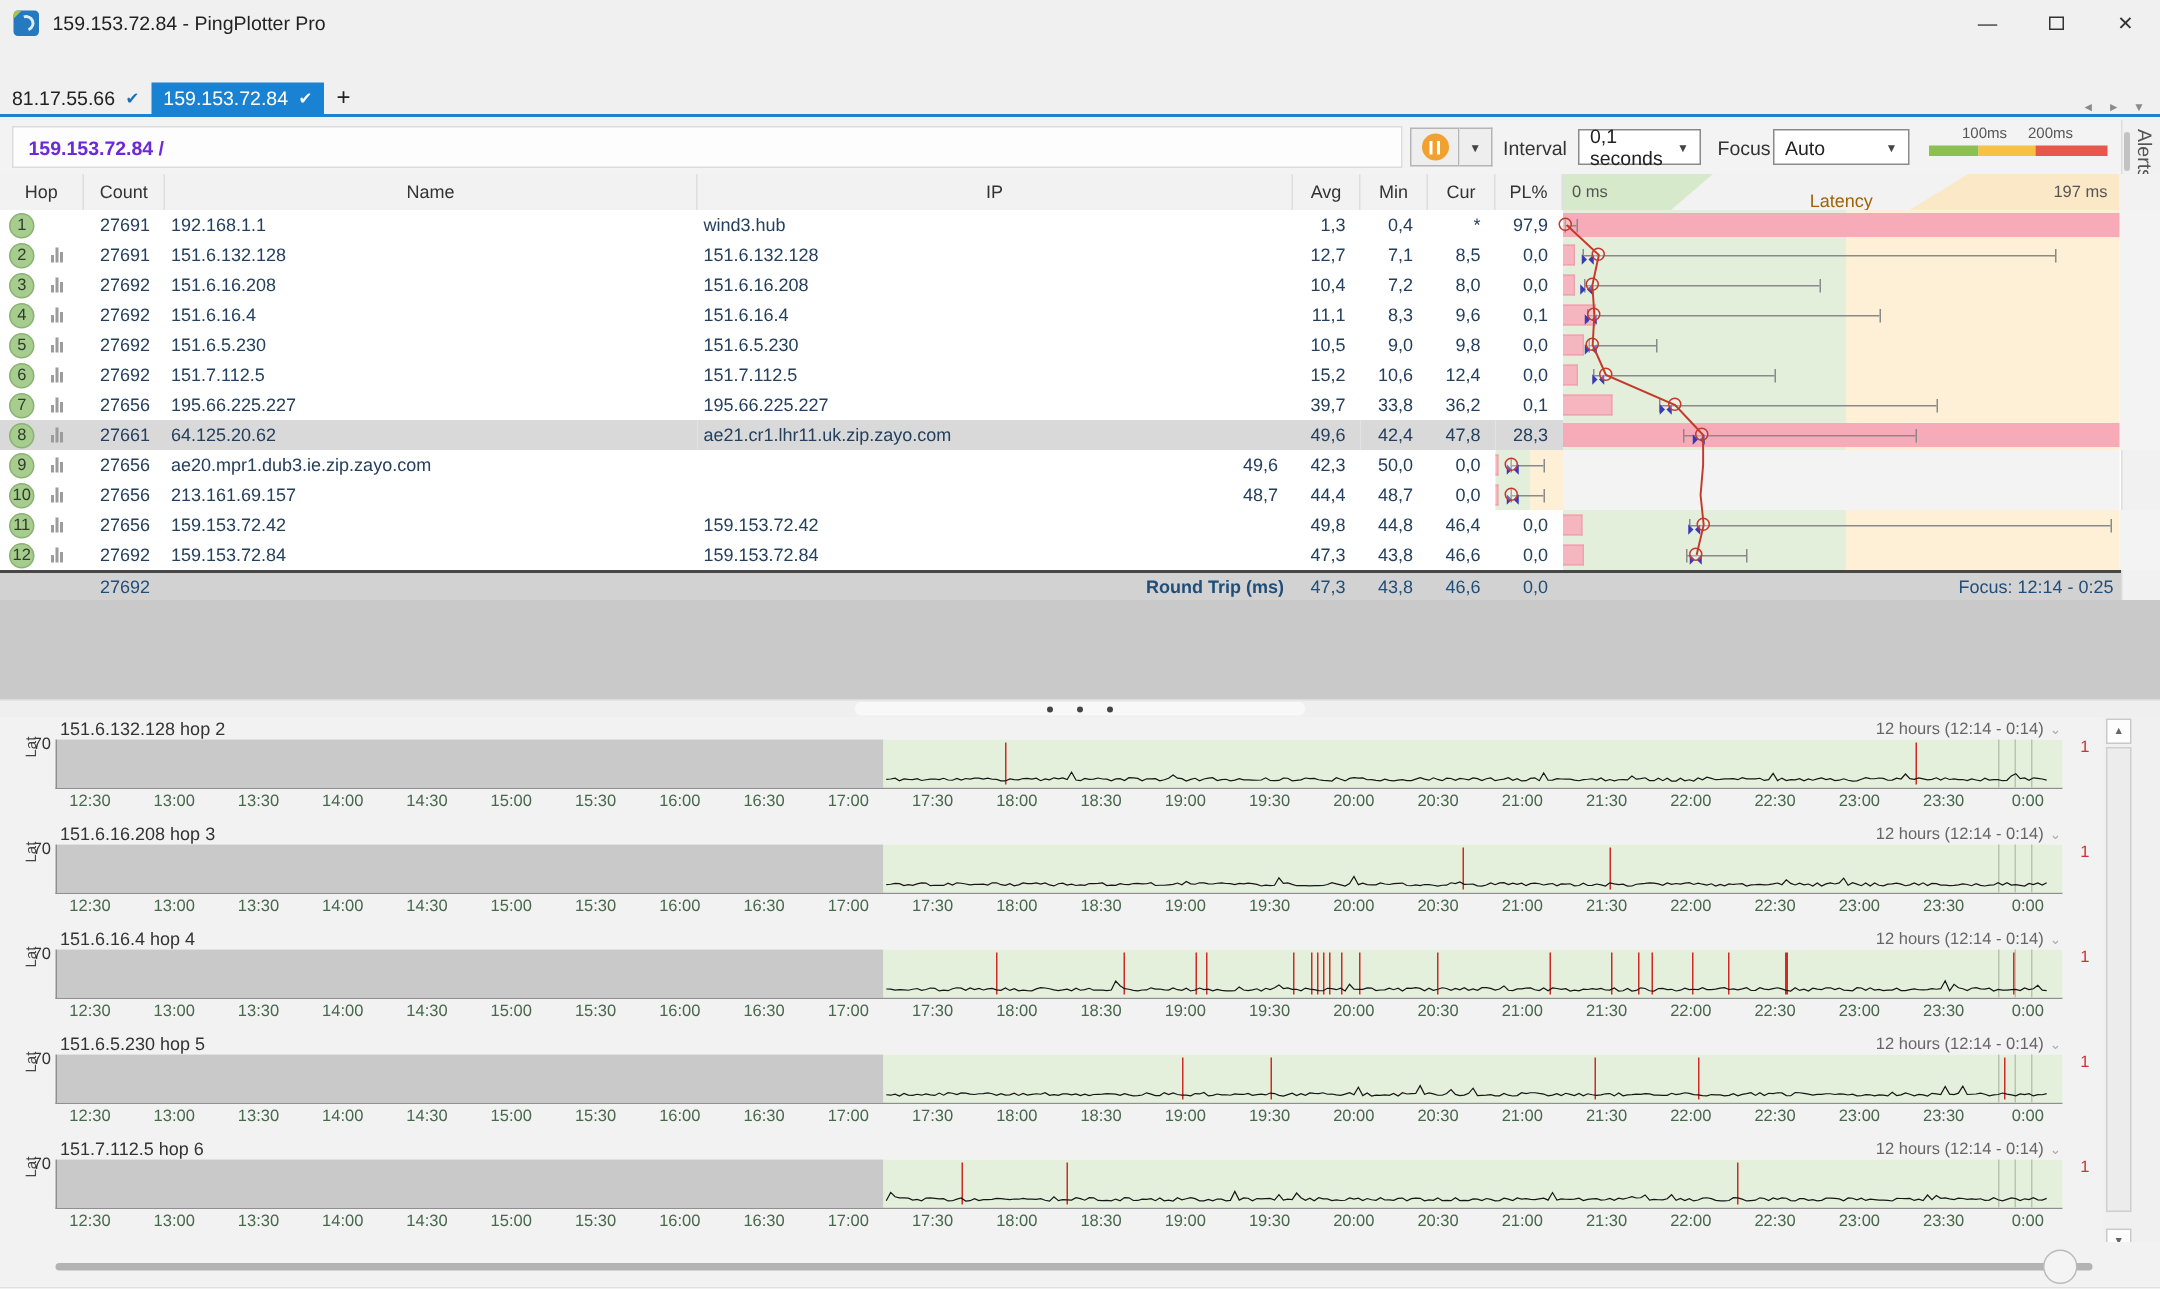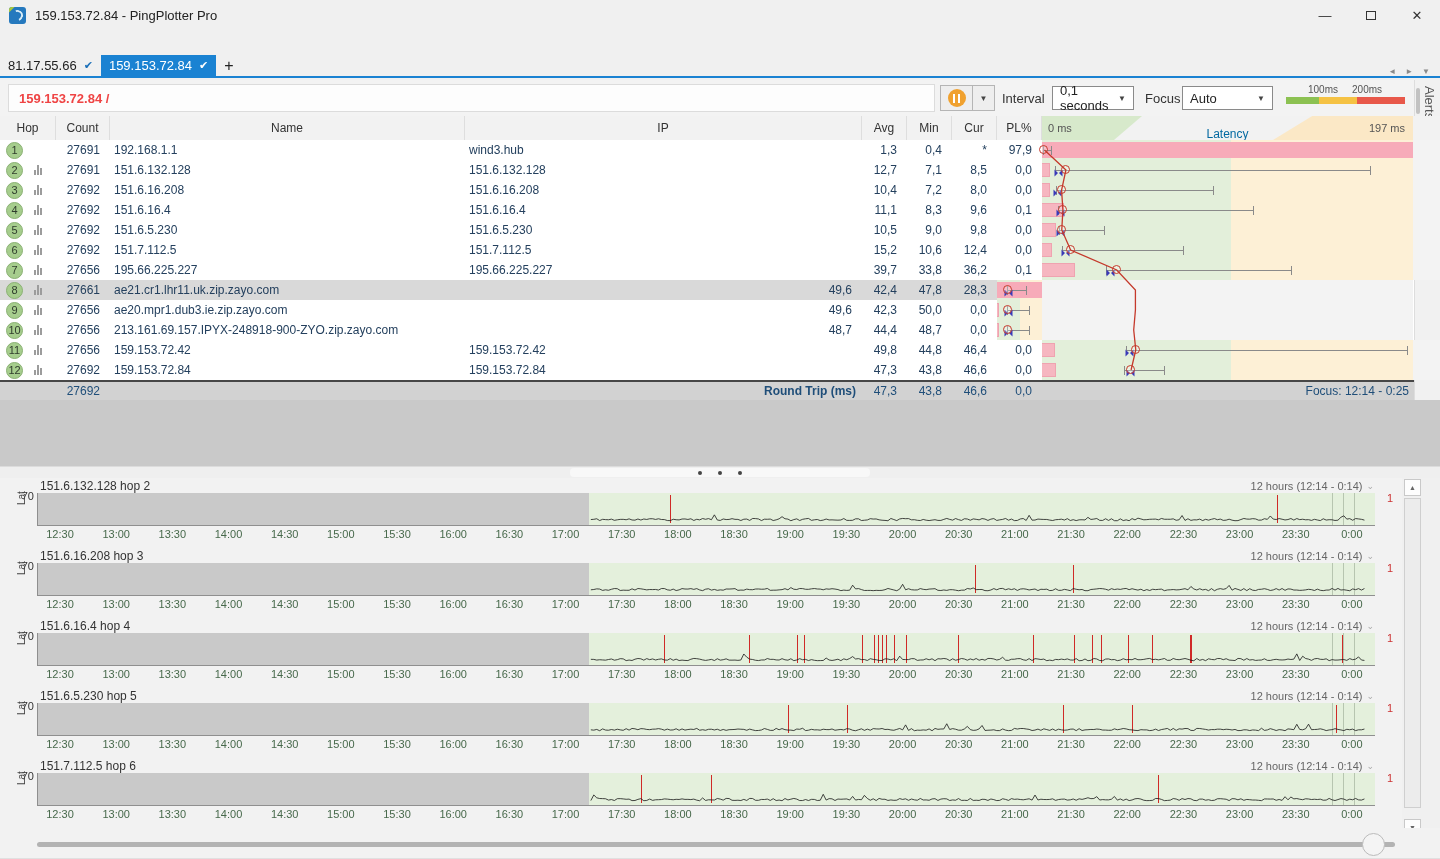--- a/index.html
+++ b/index.html
@@ -33,21 +33,21 @@
   .tab .chk { margin-left:7px; font-size:11px; color:#1a6fb8; }
   .tab.active { background:#1a82d2; color:#fff; }
   .tab.active .chk { color:#fff; }
   #newtab { font-size:16px; color:#222; padding:0 8px; height:21px; display:flex; align-items:center; }
   #tabarrows { margin-left:auto; display:flex; gap:9px; padding-right:10px; color:#8a8a8a; font-size:8px; align-items:center; }
 
   
   #toolbar { position:absolute; left:0; top:80px; width:1440px; height:36px; background:#f3f3f3; }
   #targetbox { position:absolute; left:8px; top:4px; width:927px; height:28px; background:#fdfdfd;
     border:1px solid #dcdcdc; display:flex; align-items:center; padding-left:10px; }
-  #targettext { font-size:13px; font-weight:bold; color:#ef4444; }
+  #targettext { font-size:13px; font-weight:bold; color:#6d28d9; }
   #pausegroup { position:absolute; left:940px; top:5px; display:flex; }
   #pausebtn { width:33px; height:26px; background:#eee; border:1px solid #b5b5b5;
     display:flex; align-items:center; justify-content:center; }
   #pausebtn .disc { width:18px; height:18px; border-radius:50%; background:#f0a12f;
     display:flex; align-items:center; justify-content:center; }
   #pausebtn .bars { width:7px; height:9px; border-left:2px solid #fff; border-right:2px solid #fff; }
   #pausecaret { width:22px; height:26px; background:#eee; border:1px solid #b5b5b5; border-left:none;
     display:flex; align-items:center; justify-content:center; font-size:8px; color:#444; }
   .ddlabel { position:absolute; top:11px; font-size:13px; color:#333; }
   .dropdown { position:absolute; top:6px; height:24px; background:#fff; border:1px solid #8a8a8a;
@@ -74,21 +74,21 @@
   #thead { height:24px; background:#f2f2f2; font-size:12px; color:#333; }
   #thead > div { display:flex; align-items:center; justify-content:center; border-right:1px solid #dedede; }
   #thead .latcell { position:relative; border-right:none; background:#f2f2f2; overflow:hidden; }
   #thead .stripcell { border-right:none; background:#f2f2f2; }
   .wedge-left { position:absolute; left:0; top:0; width:100px; height:100%; background:#d7e9cb;
     clip-path:polygon(0 0, 100% 0, 72% 100%, 0 100%); display:flex; align-items:center; padding-left:6px;
     font-size:11px; color:#555; }
   .wedge-right { position:absolute; right:0; top:0; width:140px; height:100%; background:#fbe8c6;
     clip-path:polygon(28% 0, 100% 0, 100% 100%, 0 100%); display:flex; align-items:center; justify-content:flex-end;
     padding-right:8px; font-size:11px; color:#555; }
-  .lat-title { position:relative; z-index:1; font-size:12px; color:#0369a1;margin-top:12px; }
+  .lat-title { position:relative; z-index:1; font-size:12px; color:#a16207;margin-top:12px; }
 
   #tbody { position:relative; background:#fff; }
   .trow { height:20px; font-size:12px; color:#24405e; }
   .trow > div { display:flex; align-items:center; }
   .trow.sel > div.cell { background:#d9d9d9; }
   .hopcell { padding-left:6px; }
   .hopbadge { width:17px; height:17px; border-radius:50%; background:#a6cd8d; border:1px solid #8ab173;
     display:flex; align-items:center; justify-content:center; font-size:11px; color:#2f3c2c; }
   .graphicon { margin-left:11px; display:flex; align-items:flex-end; gap:1px; height:10px; }
   .graphicon i { display:block; width:2px; background:#9c9c9c; }
@@ -441,20 +441,21 @@
         <div class="trow tgrid sel">
           <div class="hopcell cell">
             <span class="hopbadge">8</span>
             <span class="graphicon">
               <i style="height: 5px;"></i>
               <i style="height: 10px;"></i>
               <i style="height: 7px;"></i>
             </span>
           </div>
           <div class="countcell cell">27661</div>
+          <div class="ipcell cell">64.125.20.62</div>
           <div class="namecell cell">ae21.cr1.lhr11.uk.zip.zayo.com</div>
           <div class="avgcell cell">49,6</div>
           <div class="mincell cell">42,4</div>
           <div class="curcell cell">47,8</div>
           <div class="plcell cell">28,3</div>
           <div class="latrow">
             <div class="lossfull"></div>
             <div class="rangeline" style="left: 21.5228%; width: 41.9289%;"></div>
             <div class="rangetick" style="left: 21.5228%;"></div>
             <div class="rangetick" style="left: 63.4518%;"></div>
@@ -495,21 +496,21 @@
         <div class="trow tgrid">
           <div class="hopcell cell">
             <span class="hopbadge">10</span>
             <span class="graphicon">
               <i style="height: 5px;"></i>
               <i style="height: 10px;"></i>
               <i style="height: 7px;"></i>
             </span>
           </div>
           <div class="countcell cell">27656</div>
-          <div class="namecell cell">213.161.69.157.IPYX-248918-900-ZYO.zip.zayo.com</div>
+          <div class="ipcell cell">213.161.69.157</div>
           <div class="avgcell cell">48,7</div>
           <div class="mincell cell">44,4</div>
           <div class="curcell cell">48,7</div>
           <div class="plcell cell">0,0</div>
           <div class="latrow">
             <div class="lossbar" style="width: 3.5%;"></div>
             <div class="rangeline" style="left: 22.5381%; width: 47.5127%;"></div>
             <div class="rangetick" style="left: 22.5381%;"></div>
             <div class="rangetick" style="left: 70.0508%;"></div>
             <span class="curmark" style="left: calc(24.7208% - 4px);"><svg width="9" height="8" viewBox="0 0 9 8">

